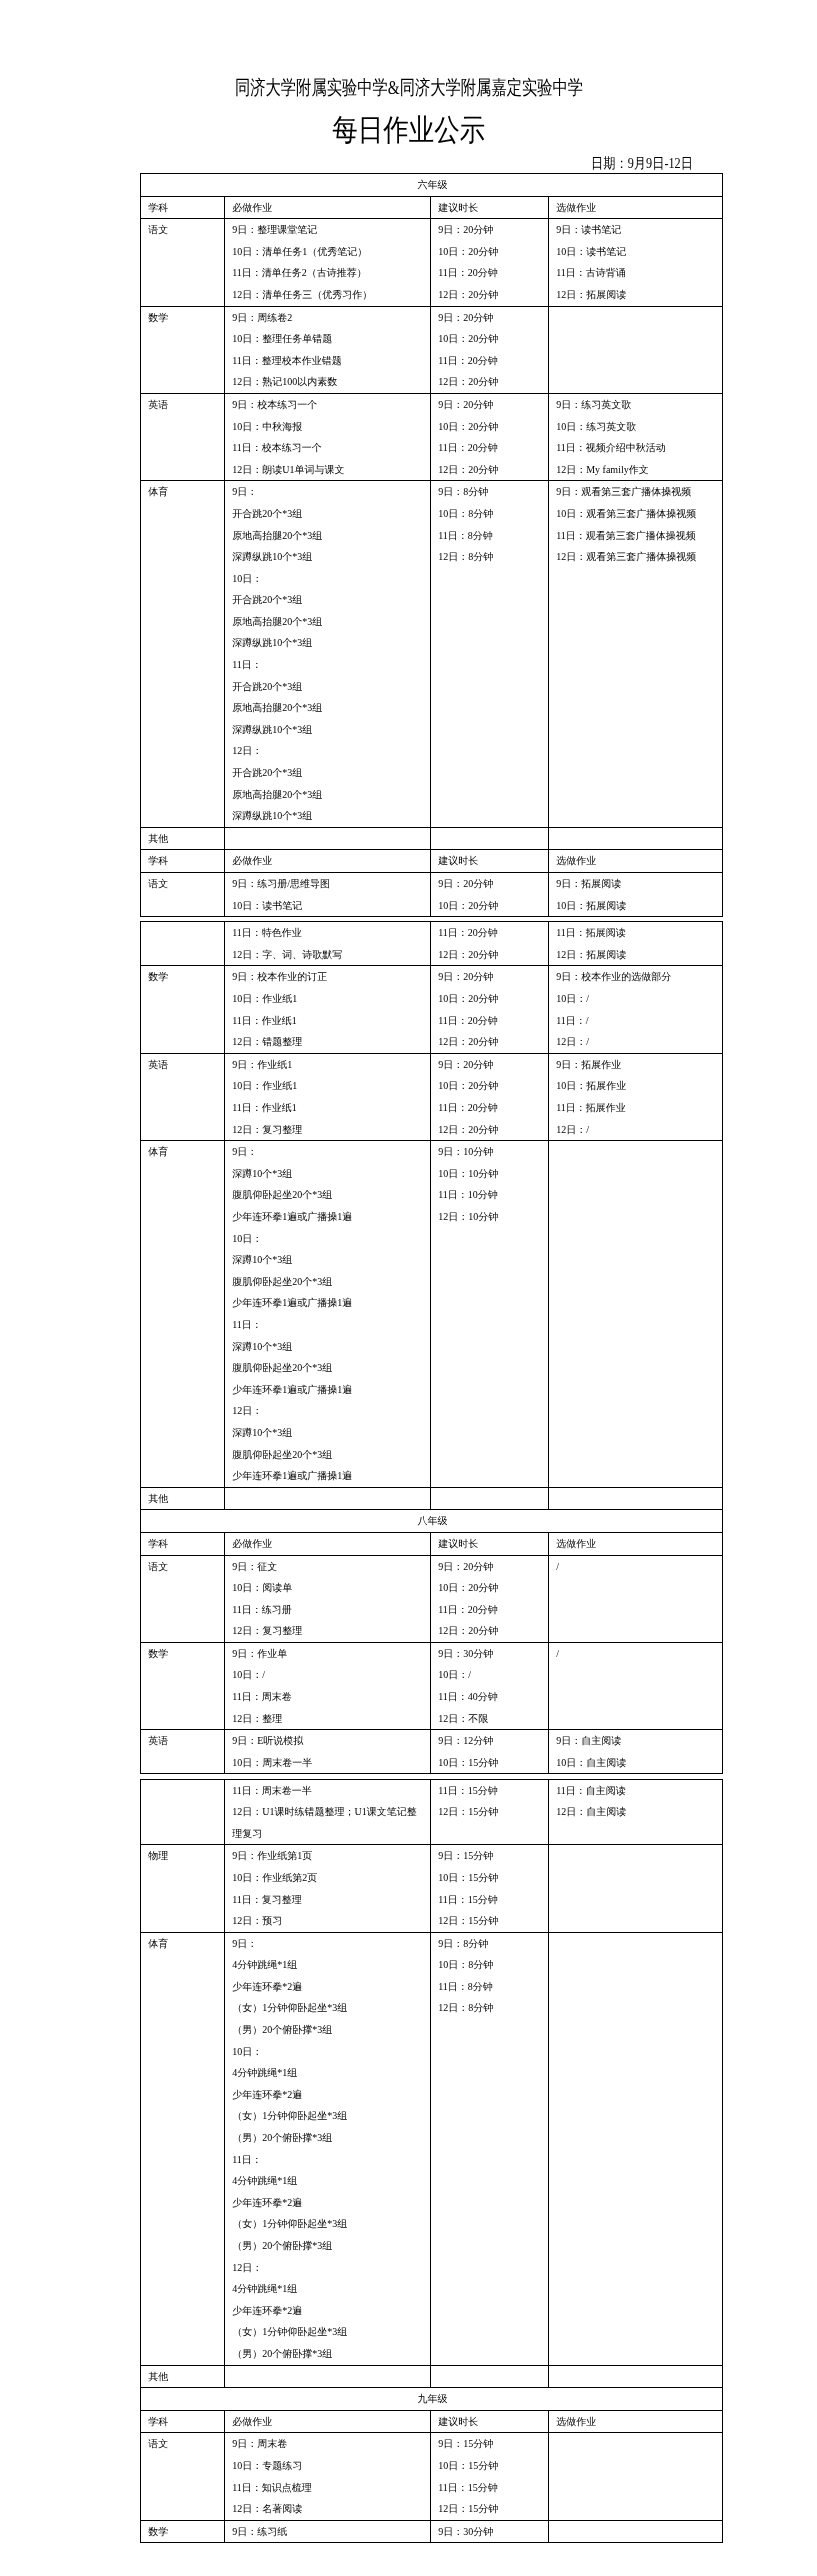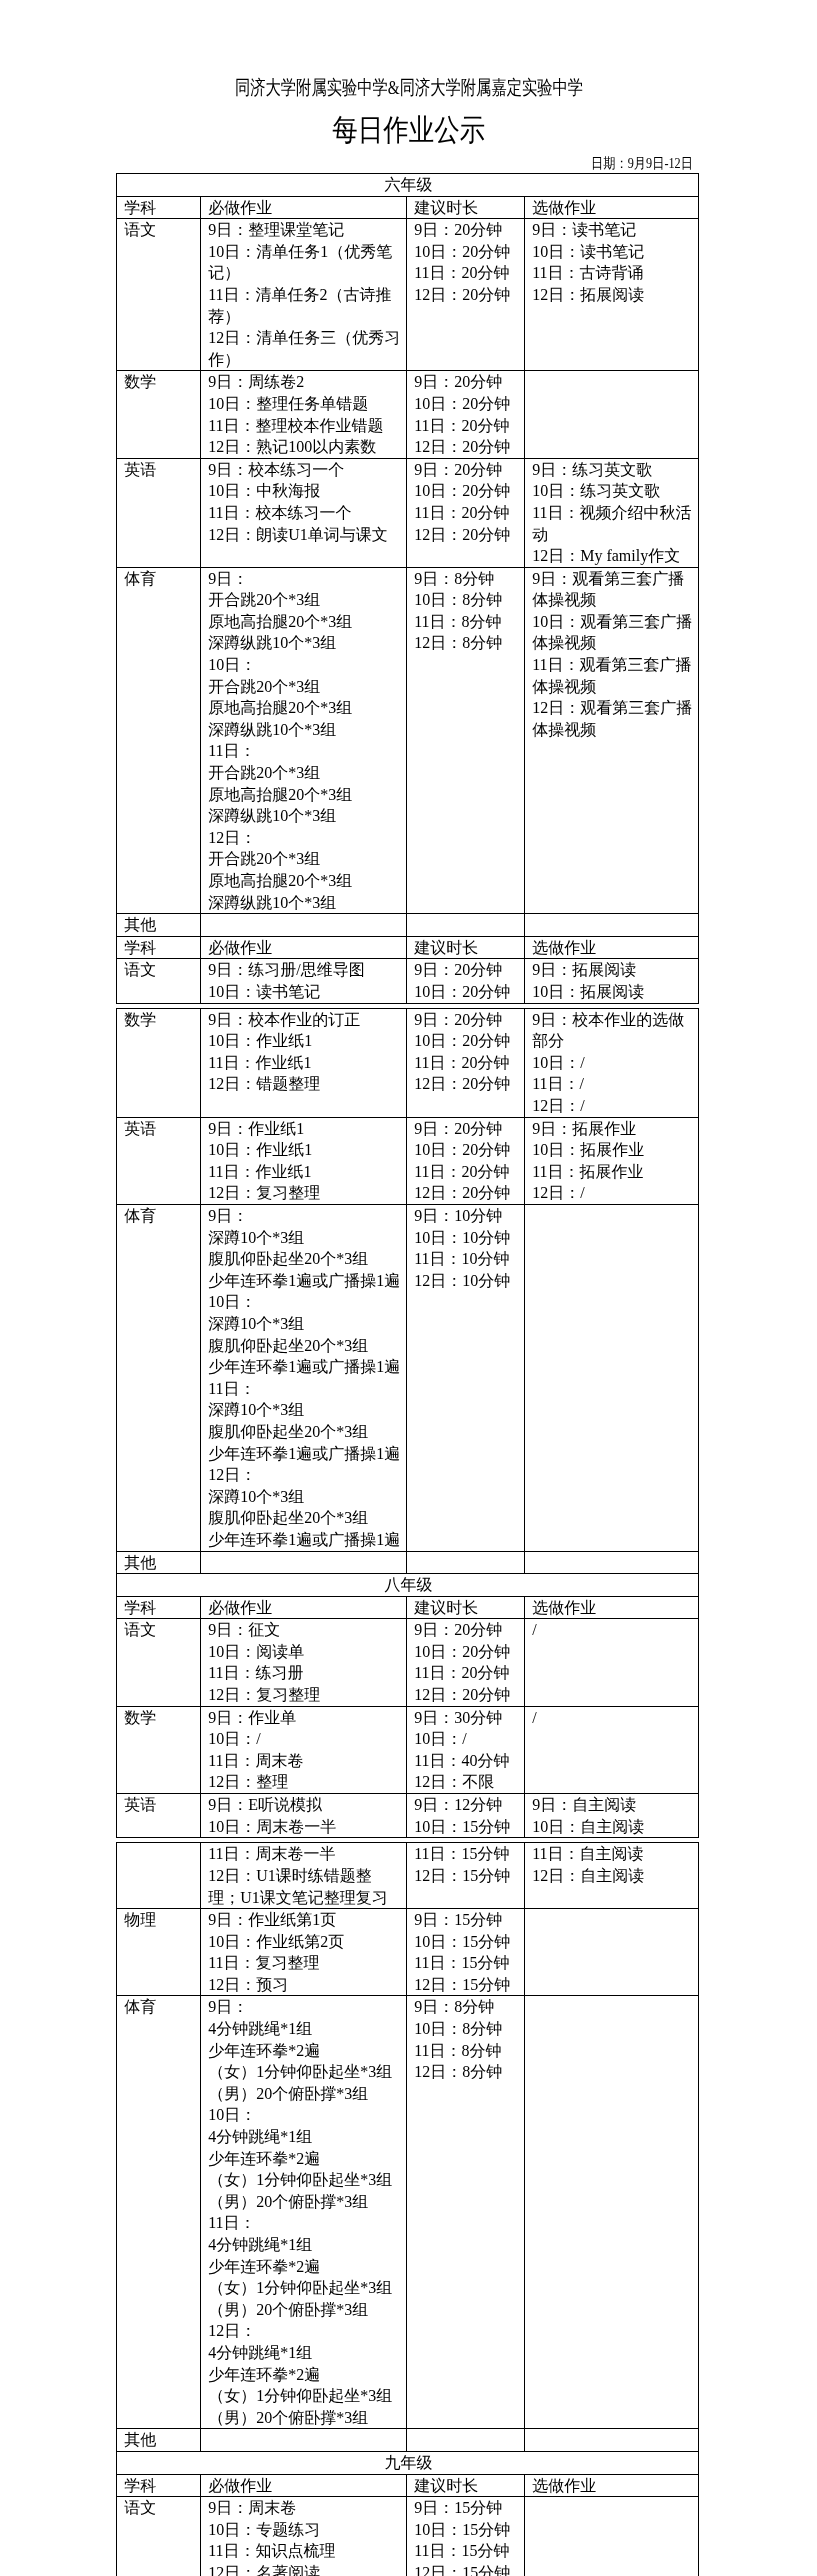--- a/index.html
+++ b/index.html
@@ -21,21 +21,22 @@
     text-align: center; font-size: 30px; line-height: 34px;
     transform: scaleX(0.85); transform-origin: 410px 0;
   }
   .date-line {
     position: absolute; right: 121px; top: 154px;
     font-size: 14.4px; line-height: 18.5px; transform: scaleX(0.85); transform-origin: right 0;
   }
   .sheet { position: relative; left: 116px; width: 582px; }
   table.grid {
     width: 582px; border-collapse: collapse; table-layout: fixed;
-    font-size: 16px;
+    font-size: 10px;
+    margin-left: 24px;
   }
   table.grid + table.grid { margin-top: 4.1px; }
   table.grid td {
     border: 0.5px solid #000000;
     padding: 0 5.2px 0 7.2px;
     line-height: 21.6px;
     vertical-align: top;
     word-break: break-all;
   }
   table.grid col.c1 { width: 84px; }
@@ -207,20 +208,35 @@
     </table>
     <table class="grid">
       <colgroup>
         <col class="c1">
         <col class="c2">
         <col class="c3">
         <col class="c4">
       </colgroup>
       <tbody>
         <tr>
+          <td style="height: 21.6px;"></td>
+          <td>
+            <span class="line">11日：特色作业</span>
+            <span class="line">12日：字、词、诗歌默写</span>
+          </td>
+          <td>
+            <span class="line">11日：20分钟</span>
+            <span class="line">12日：20分钟</span>
+          </td>
+          <td>
+            <span class="line">11日：拓展阅读</span>
+            <span class="line">12日：拓展阅读</span>
+          </td>
+        </tr>
+        <tr>
           <td style="height: 21.6px;">
             <span class="line">数学</span>
           </td>
           <td>
             <span class="line">9日：校本作业的订正</span>
             <span class="line">10日：作业纸1</span>
             <span class="line">11日：作业纸1</span>
             <span class="line">12日：错题整理</span>
           </td>
           <td>

